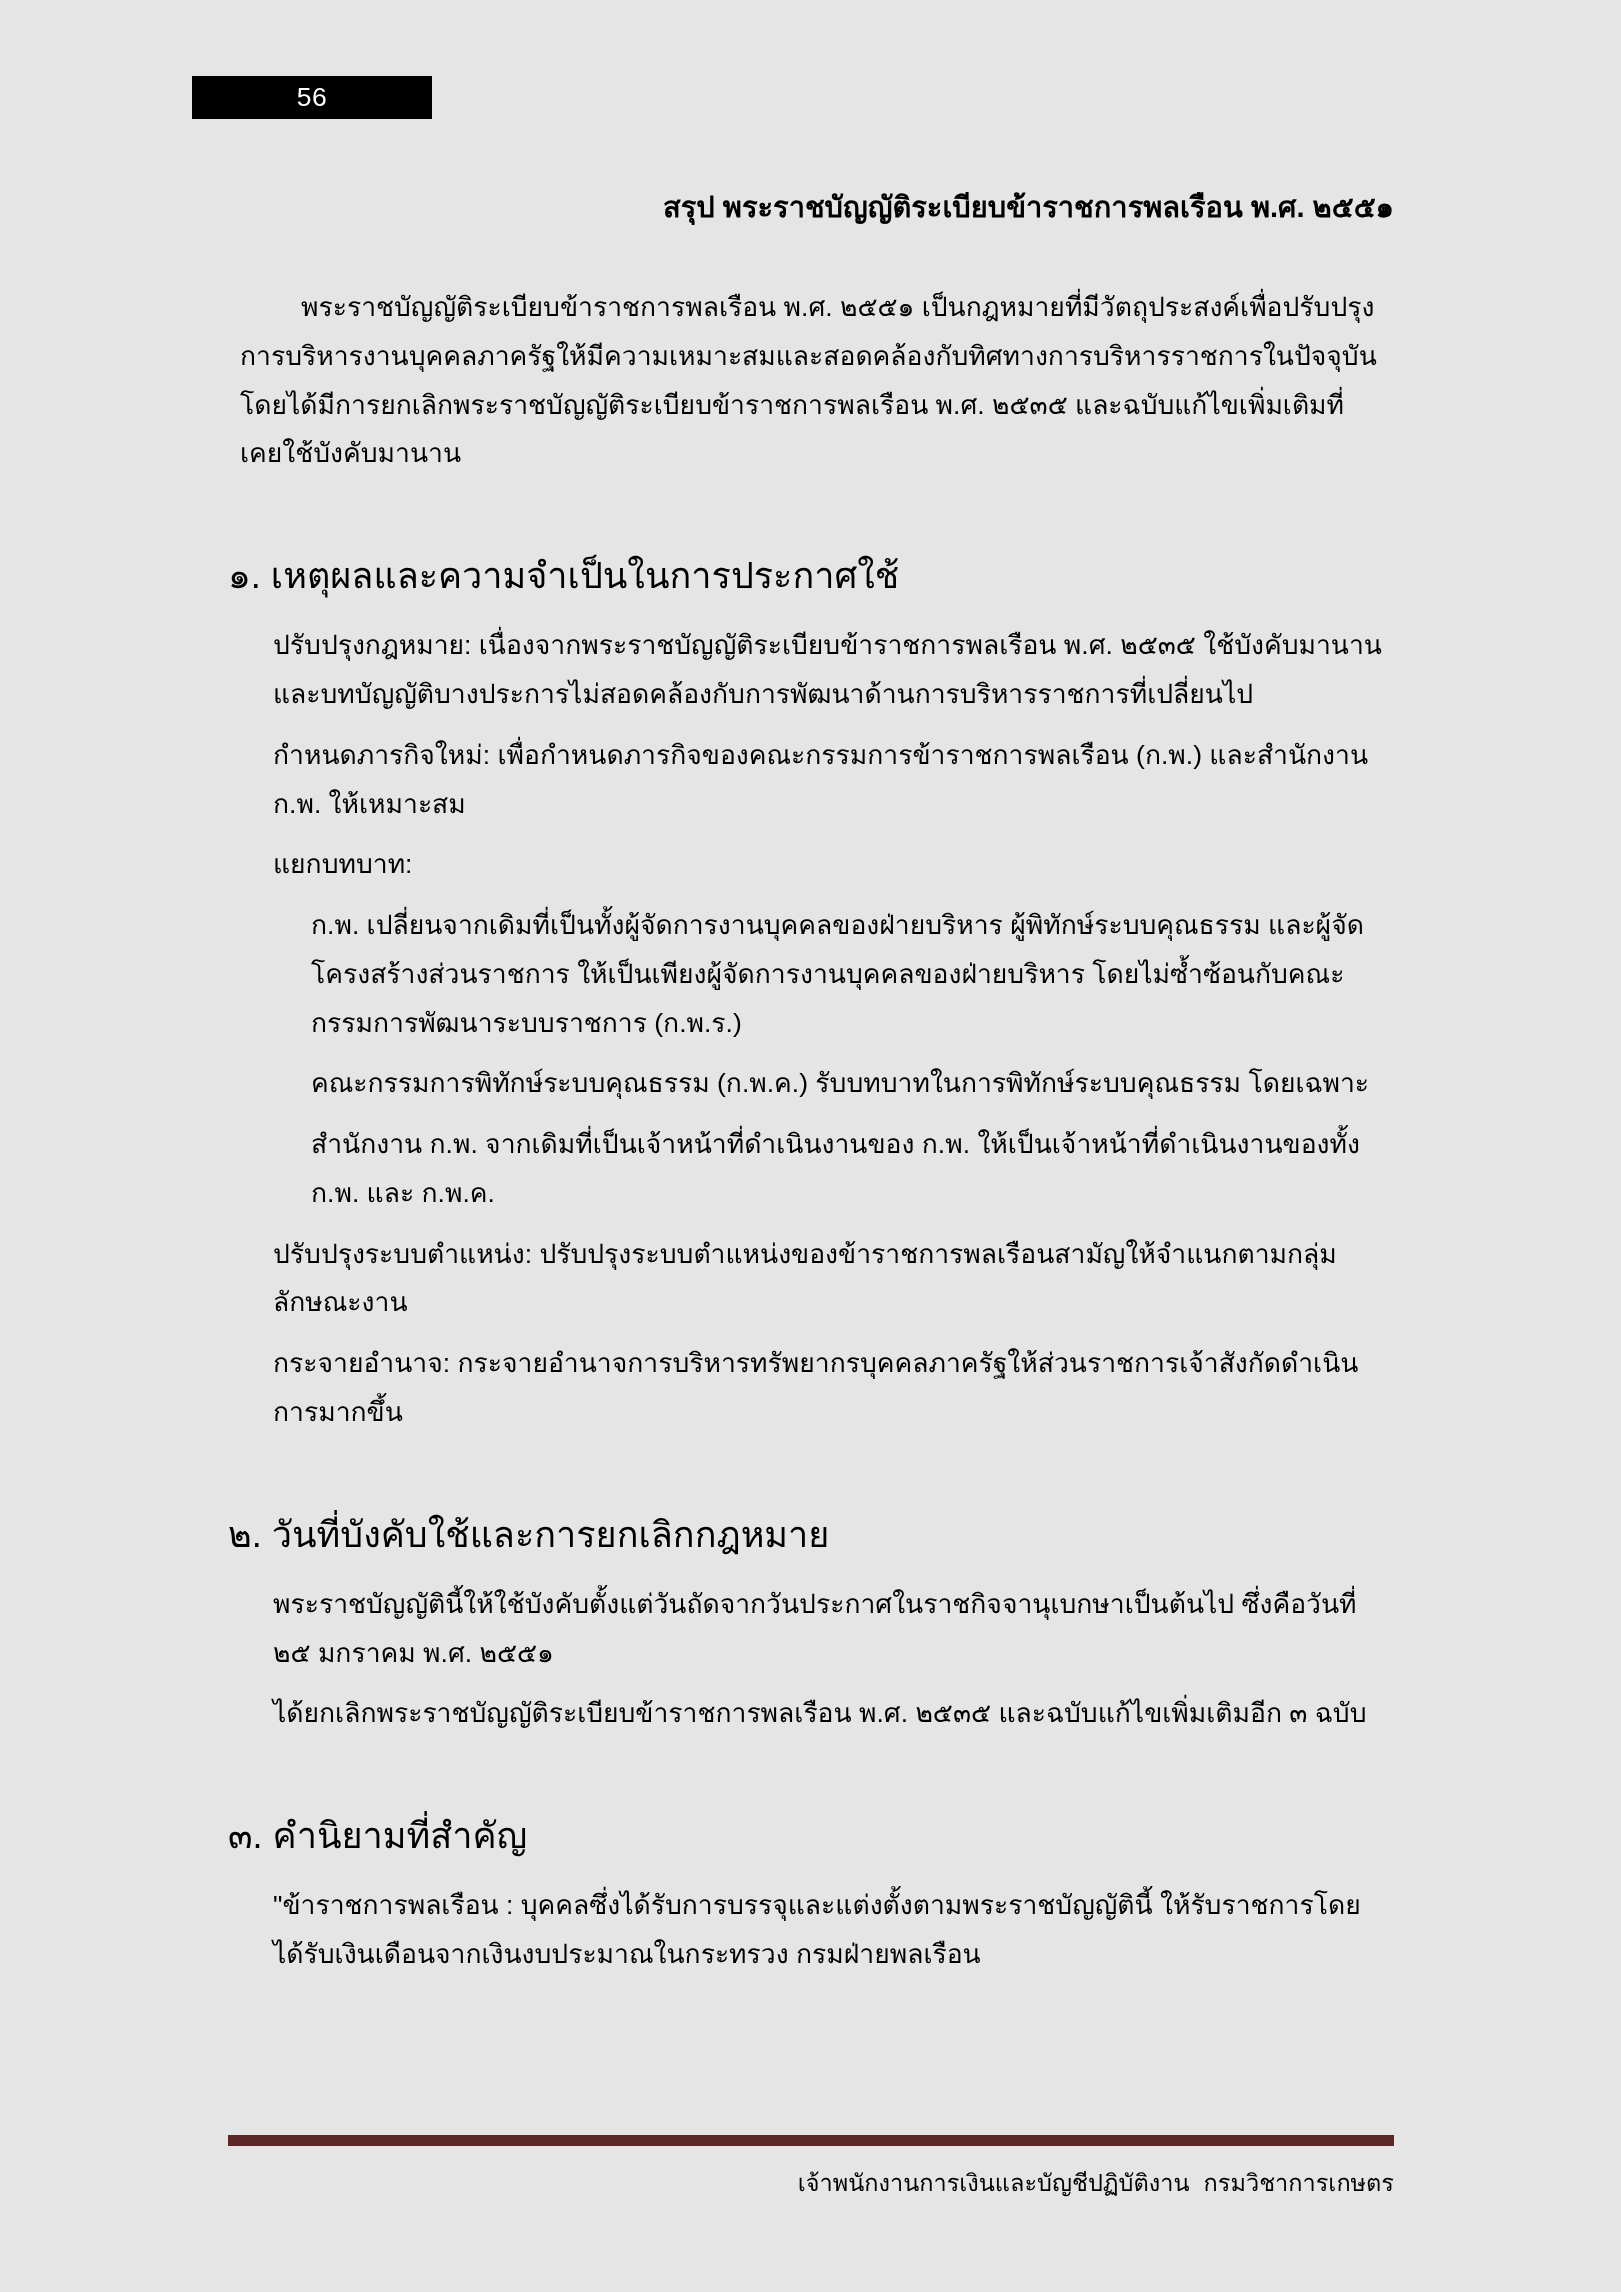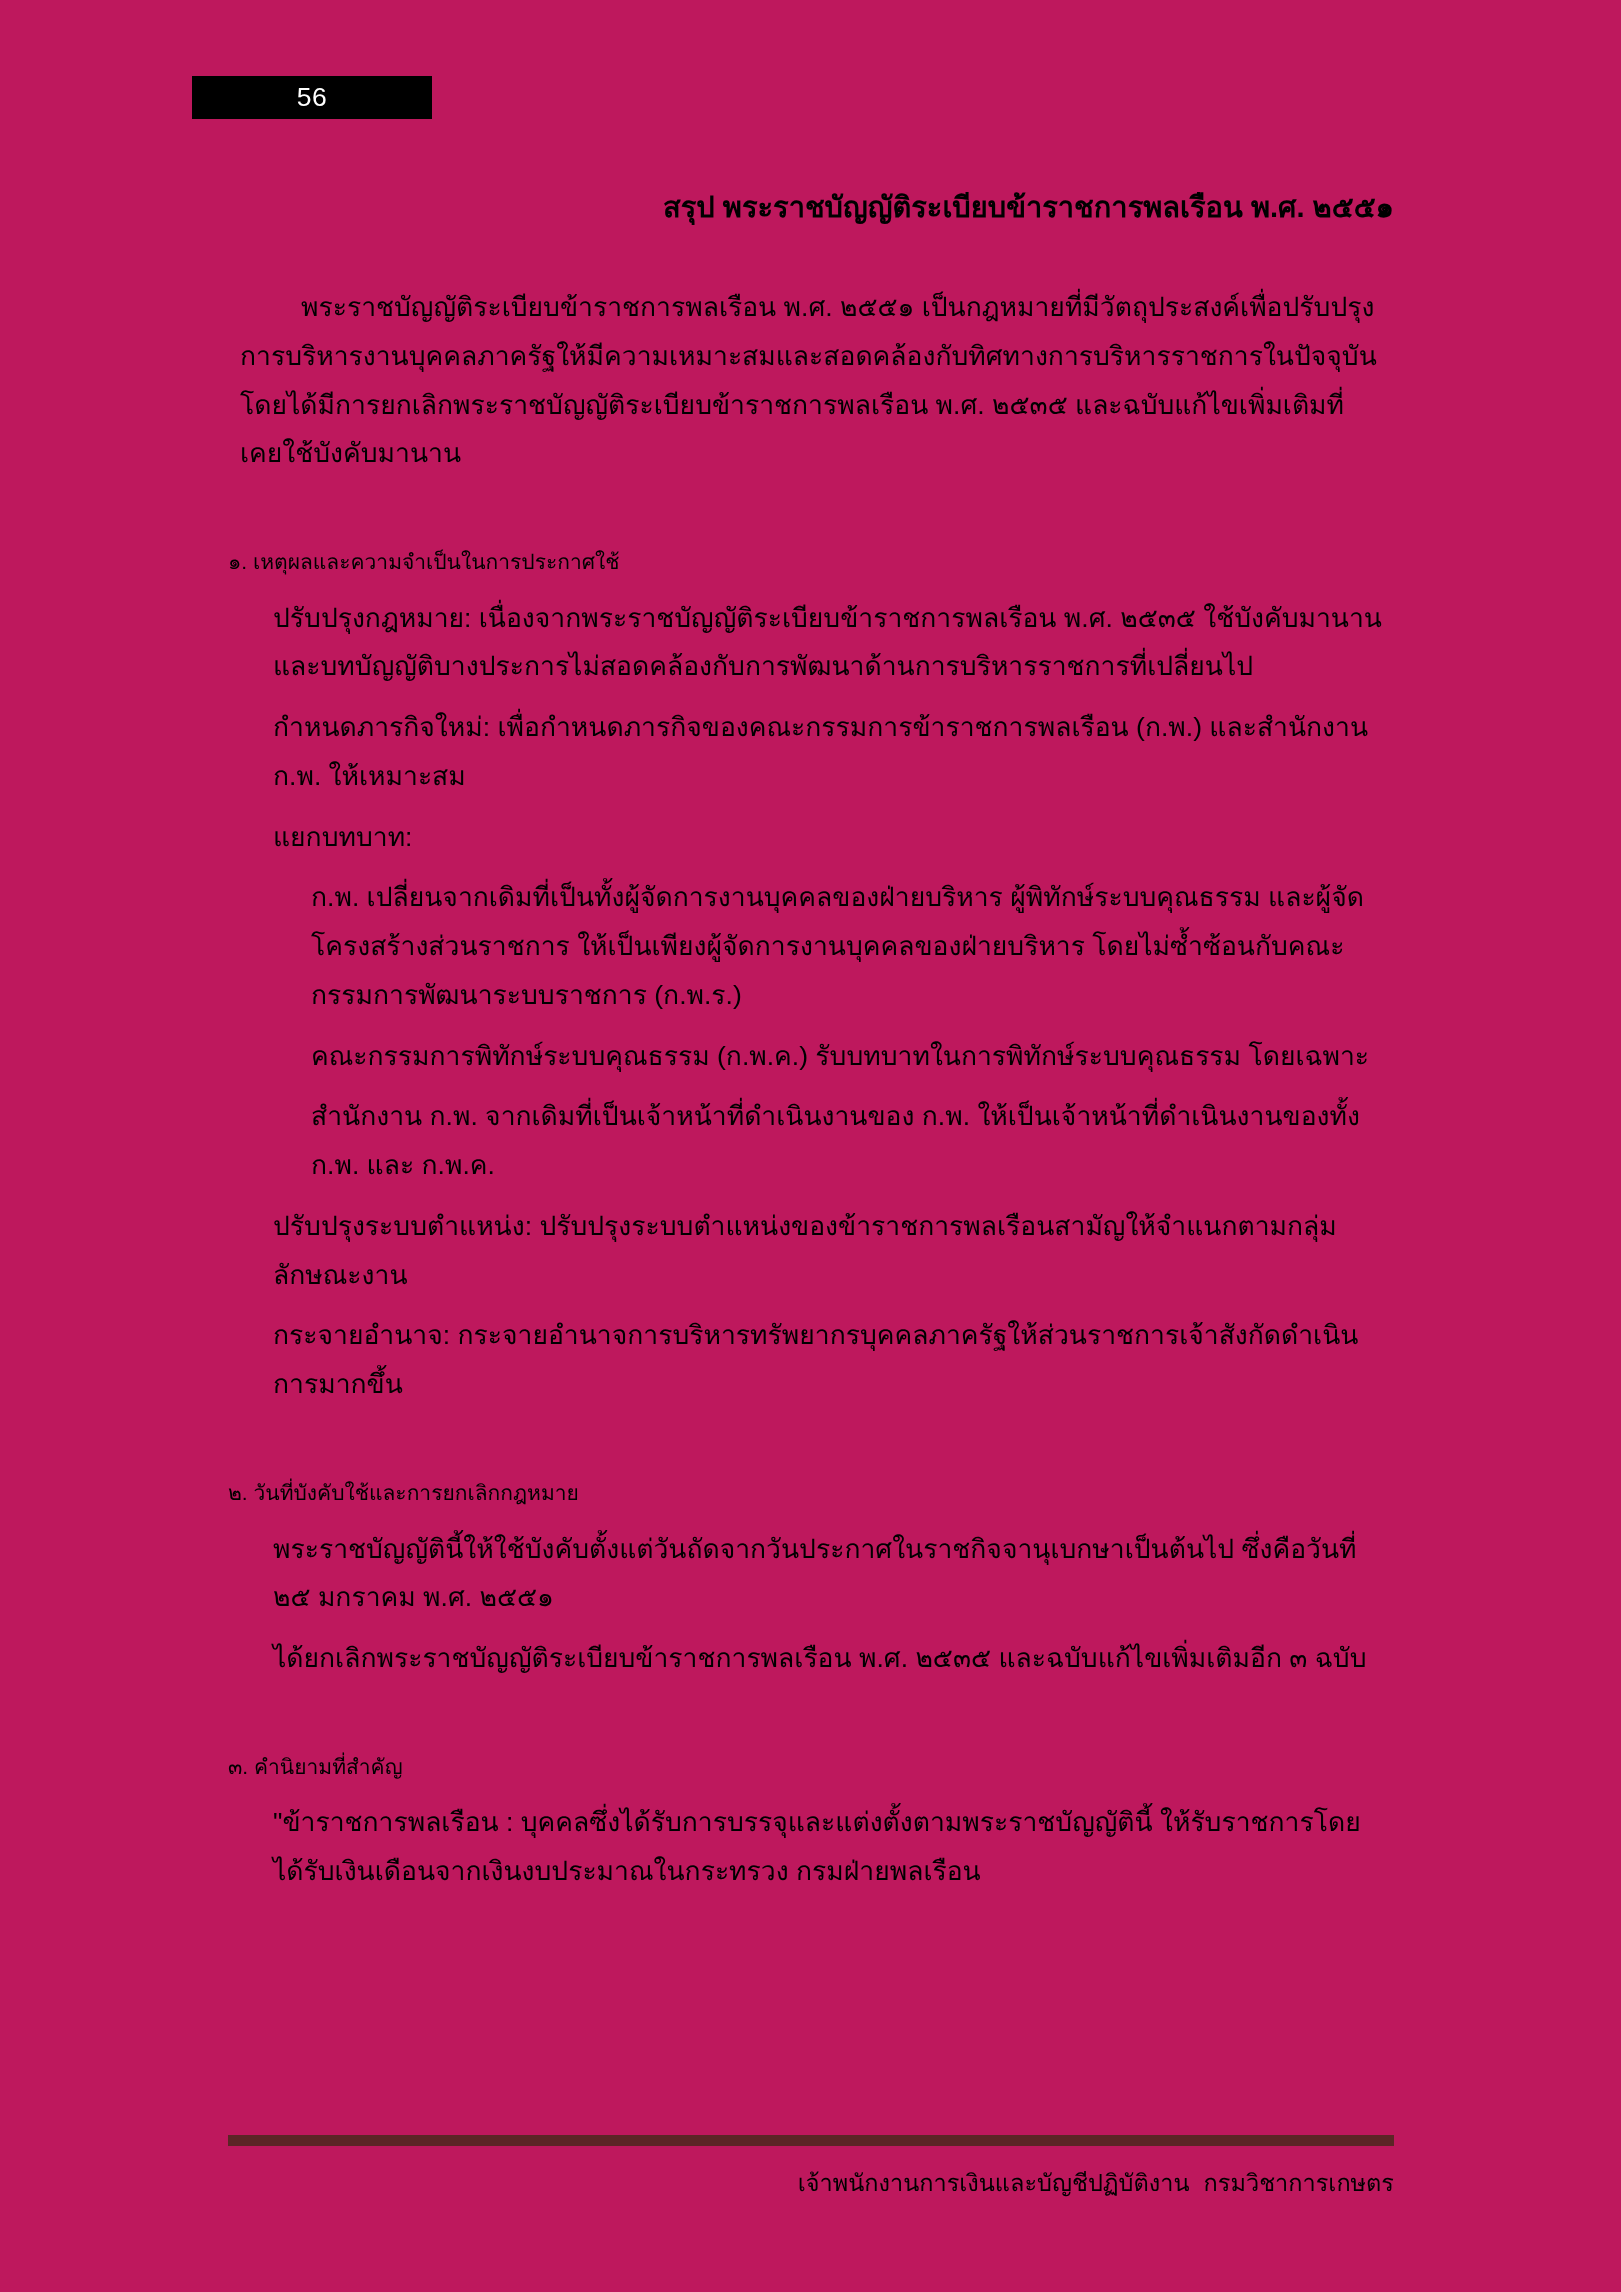--- a/index.html
+++ b/index.html
@@ -12,21 +12,21 @@
     height: 2293px;
     position: relative;
     font-family: "Liberation Sans", "DejaVu Sans", sans-serif;
     color: #000000;
     overflow: hidden;
   }
 
   .page {
     position: absolute;
     inset: 0;
-    background: #be185d;
+    background: #e5e5e5;
   }
 
   
   .page-number-bar {
     position: absolute;
     left: 192px;
     top: 76px;
     width: 240px;
     height: 43px;
     background: #000000;
@@ -68,21 +68,21 @@
   p.indent-block {
     padding-left: 33px;
   }
 
   p.indent-block-2 {
     padding-left: 71px;
   }
 
   .section-heading {
     margin: 0;
-    font-size: 21px;
+    font-size: 36px;
     line-height: 1.84;
   }
 
   .gap-lg { height: 53px; }
 
   
   .footer {
     position: absolute;
     left: 228px;
     top: 2135px;

